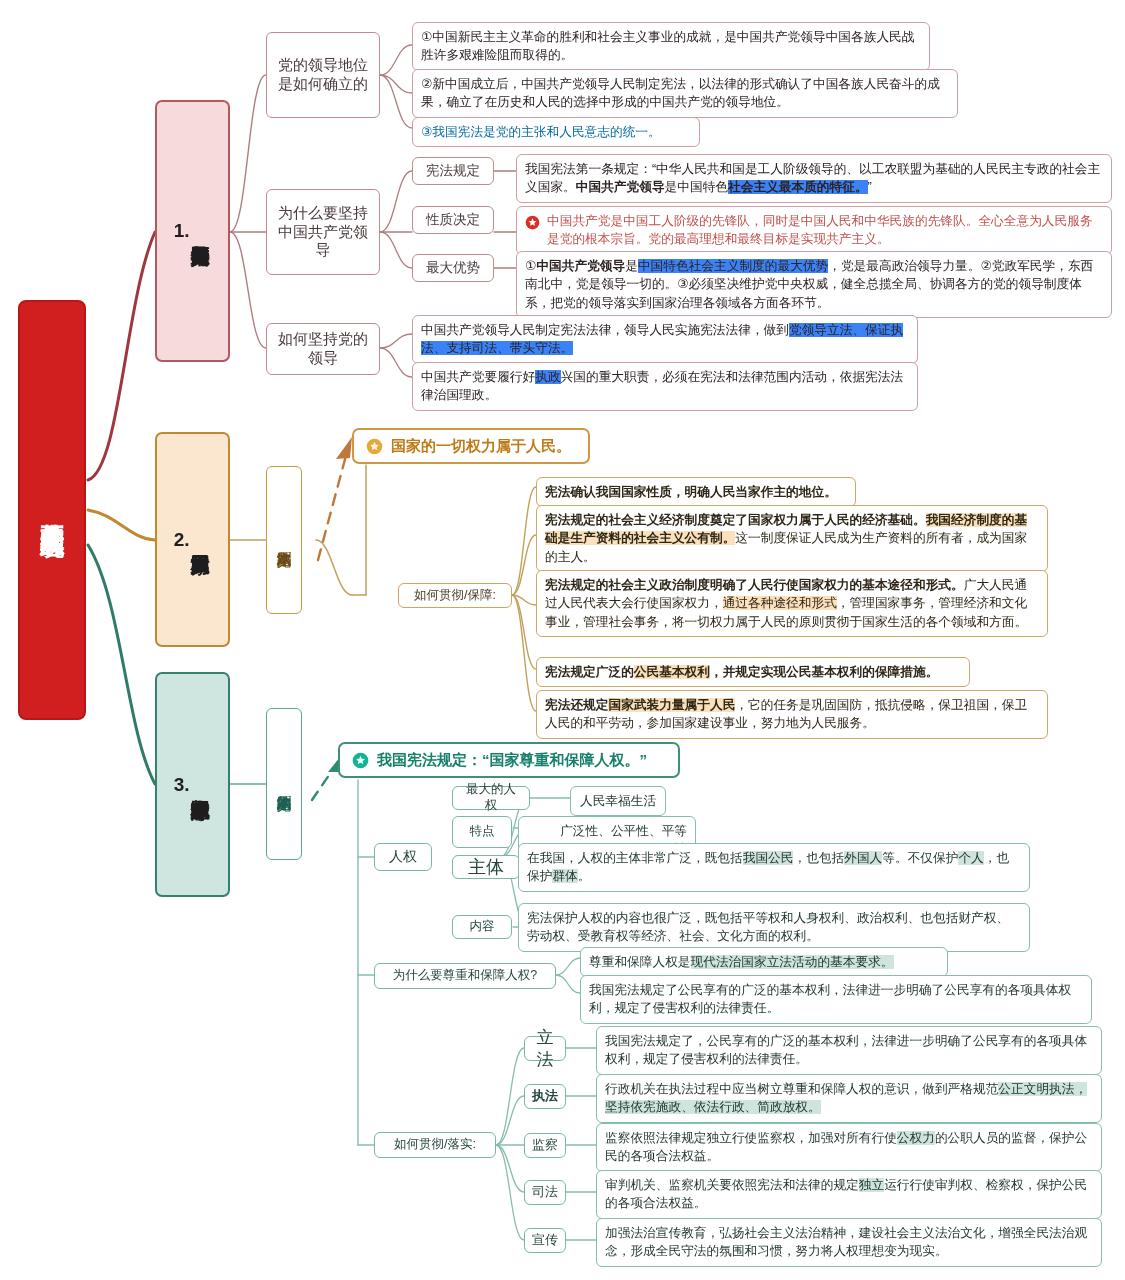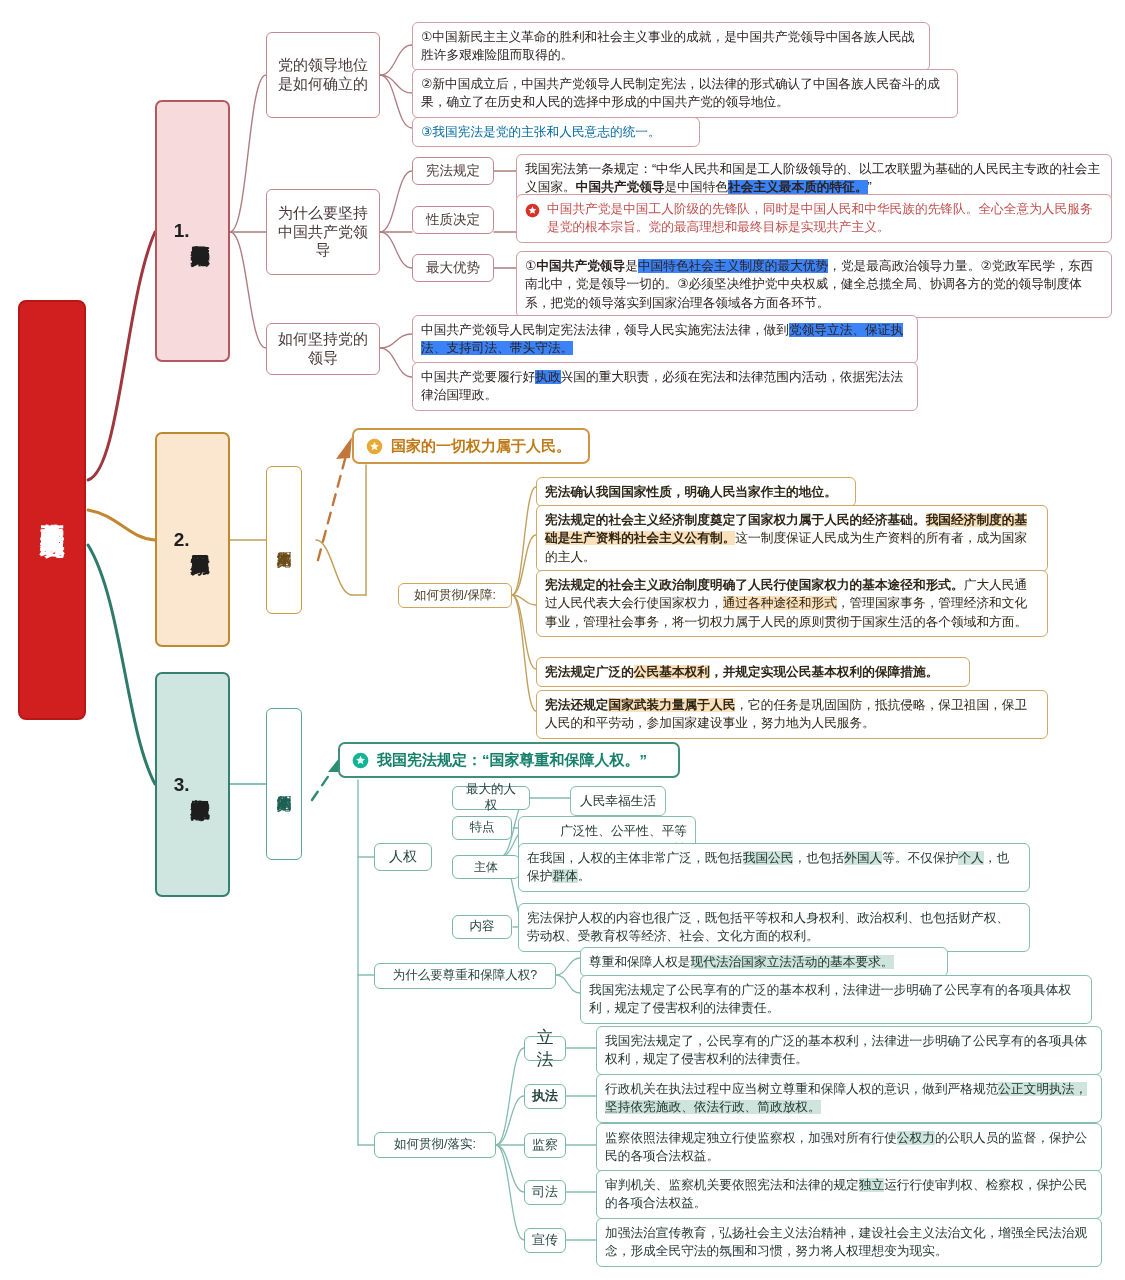--- a/index.html
+++ b/index.html
@@ -211,21 +211,21 @@
   <div class="node leaf rose rosetext" style="left:412px; top:117px; width:288px;">③我国宪法是党的主张和人民意志的统一。</div>
 
   <div class="node lbl rose" style="left:266px; top:189px; width:114px; height:86px; font-size:15px;">为什么要坚持中国共产党领导</div>
 
   <div class="node lbl rose" style="left:412px; top:157px; width:82px; height:28px; font-size:13.5px;">宪法规定</div>
   <div class="node lbl rose" style="left:412px; top:206px; width:82px; height:28px; font-size:13.5px;">性质决定</div>
   <div class="node lbl rose" style="left:412px; top:254px; width:82px; height:28px; font-size:13.5px;">最大优势</div>
 
   <div class="node leaf rose" style="left:516px; top:154px; width:596px;">我国宪法第一条规定：“中华人民共和国是工人阶级领导的、以工农联盟为基础的人民民主专政的社会主义国家。<span class="b">中国共产党领导</span>是中国特色<span class="hl-rose b">社会主义最本质的特征。</span>”</div>
 
-  <div class="node leaf rose" style="left:516px; top:194px; width:596px; color:#c0504d; padding-left:30px; position:absolute;">
+  <div class="node leaf rose" style="left:516px; top:206px; width:596px; color:#c0504d; padding-left:30px; position:absolute;">
     <svg class="star" viewBox="0 0 24 24" style="position:absolute; left:8px; top:8px; width:15px; height:15px;">
       <circle cx="12" cy="12" r="11" fill="#d93025"></circle>
       <path d="M12 5.3l1.9 4.1 4.4.5-3.3 3 .9 4.4-3.9-2.3-3.9 2.3.9-4.4-3.3-3 4.4-.5z" fill="#ffffff"></path>
     </svg>
     <span>中国共产党是中国工人阶级的先锋队，同时是中国人民和中华民族的先锋队。全心全意为人民服务是党的根本宗旨。党的最高理想和最终目标是实现共产主义。</span>
   </div>
 
   <div class="node leaf rose" style="left:516px; top:251px; width:596px;">①<span class="b">中国共产党领导</span>是<span class="hl-rose">中国特色社会主义制度的最大优势</span>，党是最高政治领导力量。②党政军民学，东西南北中，党是领导一切的。③必须坚决维护党中央权威，健全总揽全局、协调各方的党的领导制度体系，把党的领导落实到国家治理各领域各方面各环节。</div>
 
   <div class="node lbl rose" style="left:266px; top:323px; width:114px; height:52px; font-size:15px;">如何坚持党的领导</div>
@@ -281,24 +281,24 @@
       <path d="M12 5.3l1.9 4.1 4.4.5-3.3 3 .9 4.4-3.9-2.3-3.9 2.3.9-4.4-3.3-3 4.4-.5z" fill="#e7fff8"></path>
     </svg>
     <span>我国宪法规定：“国家尊重和保障人权。”</span>
   </div>
 
   <div class="node lbl teal" style="left:374px; top:843px; width:58px; height:28px; font-size:14px;">人权</div>
 
   <div class="node lbl teal" style="left:452px; top:786px; width:78px; height:24px; font-size:12.5px;">最大的人权</div>
   <div class="node leaf teal" style="left:570px; top:786px; width:96px; text-align:center;">人民幸福生活</div>
 
-  <div class="node lbl teal" style="left:452px; top:816px; width:60px; height:24px; font-size:12.5px;">特点</div>
+  <div class="node lbl teal" style="left:452px; top:816px; width:60px; height:32px; font-size:12.5px;">特点</div>
   <div class="node leaf teal" style="left:518px; top:816px; width:178px; text-align:right;padding-left:36px;">广泛性、公平性、平等性</div>
 
-  <div class="node lbl teal" style="left:452px; top:855px; width:68px; height:24px; font-size:12px;">主体</div>
+  <div class="node lbl teal" style="left:452px; top:855px; width:68px; height:24px; font-size:18px;">主体</div>
   <div class="node leaf teal" style="left:518px; top:843px; width:512px;">在我国，人权的主体非常广泛，既包括<span class="hl-teal">我国公民</span>，也包括<span class="hl-teal">外国人</span>等。不仅保护<span class="hl-teal">个人</span>，也保护<span class="hl-teal">群体</span>。</div>
 
   <div class="node lbl teal" style="left:452px; top:915px; width:60px; height:24px; font-size:12.5px;">内容</div>
   <div class="node leaf teal" style="left:518px; top:903px; width:512px;">宪法保护人权的内容也很广泛，既包括平等权和人身权利、政治权利、也包括财产权、劳动权、受教育权等经济、社会、文化方面的权利。</div>
 
   <div class="node lbl teal" style="left:374px; top:963px; width:182px; height:26px; font-size:12.5px;">为什么要尊重和保障人权?</div>
 
   <div class="node leaf teal" style="left:580px; top:947px; width:368px;">尊重和保障人权是<span class="hl-teal">现代法治国家立法活动的基本要求。</span></div>
   <div class="node leaf teal" style="left:580px; top:975px; width:512px;">我国宪法规定了公民享有的广泛的基本权利，法律进一步明确了公民享有的各项具体权利，规定了侵害权利的法律责任。</div>
 

